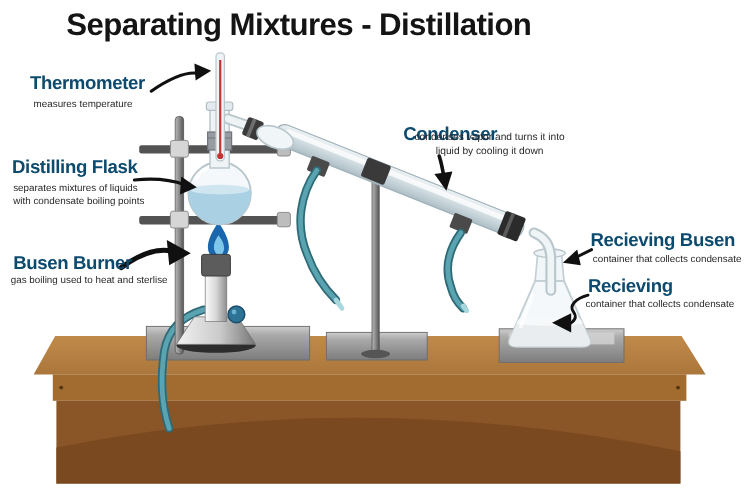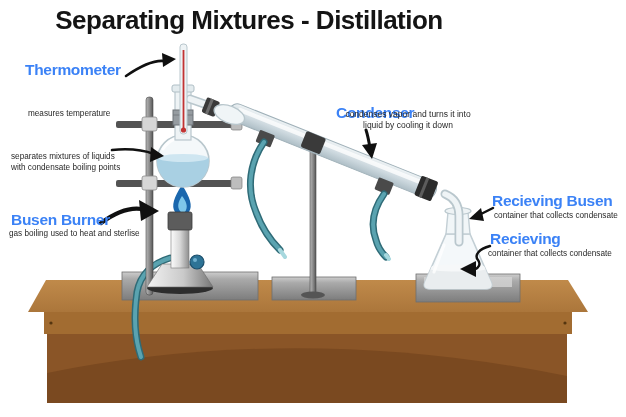--- a/index.html
+++ b/index.html
@@ -5,30 +5,30 @@
   html,body{margin:0;padding:0;background:#fff;}
   #canvas{
     position:relative;width:626px;height:417px;background:#ffffff;overflow:hidden;
     font-family:"Liberation Sans","DejaVu Sans",sans-serif;
   }
   #title{
     position:absolute;left:0;top:5px;width:498px;text-align:center;
     font-size:26px;font-weight:700;letter-spacing:-0.5px;color:#141414;
   }
   .lbl-name{
-    position:absolute;font-weight:700;font-size:15.5px;color:#3b82f6;letter-spacing:-0.3px;white-space:nowrap;
+    position:absolute;font-weight:700;font-size:15.5px;color:#0c4a6e;letter-spacing:-0.3px;white-space:nowrap;
   }
   .lbl-desc{
     position:absolute;font-size:8.2px;color:#282828;letter-spacing:0px;line-height:10.5px;
   }
   .nowrap{white-space:nowrap;}
   #svg-scene{position:absolute;left:0;top:0;}
   
   #thermo-name{left:25px;top:61px;}
-  #thermo-desc{left:28px;top:82px;margin-top:27px;}
+  #thermo-desc{left:28px;top:82px;}
   #dflask-name{left:10px;top:131px;}
   #dflask-desc{left:11px;top:152px;width:120px;}
   #burner-name{left:11px;top:211px;}
   #burner-desc{left:9px;top:229px;}
   #cond-name{left:336px;top:90px;margin-top:14px;}
   #cond-desc{left:337px;top:109px;width:142px;font-size:8.5px;text-align:center;}
   #rflask-name{left:492px;top:192px;}
   #rflask-desc{left:494px;top:211px;}
   #dist-name{left:490px;top:230px;}
   #dist-desc{left:488px;top:249px;}
@@ -196,20 +196,21 @@
       <path d="M490,246 C479,249 474,255 478,260 C481,264 479,268 474,270" fill="none" stroke-width="2.4" stroke-linecap="round"></path>
       <polygon points="476,261 460,269 476,277" stroke="none"></polygon>
     </g>
   </svg>
 
   <div id="title">Separating Mixtures - Distillation</div>
 
   <div id="thermo-name" class="lbl-name">Thermometer</div>
   <div id="thermo-desc" class="lbl-desc nowrap">measures temperature</div>
 
+  <div id="dflask-name" class="lbl-name">Distilling Flask</div>
   <div id="dflask-desc" class="lbl-desc">separates mixtures of liquids with condensate boiling points</div>
 
   <div id="burner-name" class="lbl-name">Busen Burner</div>
   <div id="burner-desc" class="lbl-desc nowrap">gas boiling used to heat and sterlise</div>
 
   <div id="cond-name" class="lbl-name">Condenser</div>
   <div id="cond-desc" class="lbl-desc">condenses vapor and turns it into liquid by cooling it down</div>
 
   <div id="rflask-name" class="lbl-name">Recieving Busen</div>
   <div id="rflask-desc" class="lbl-desc nowrap">container that collects condensate</div>

